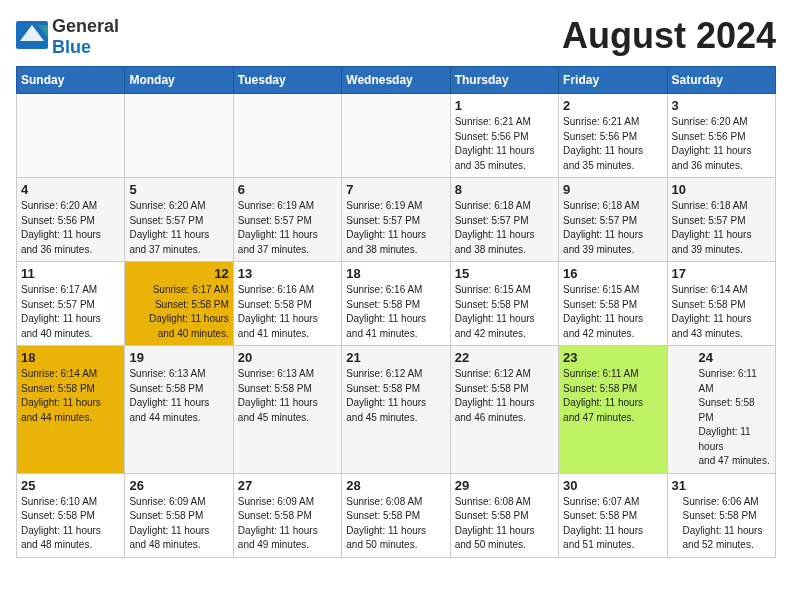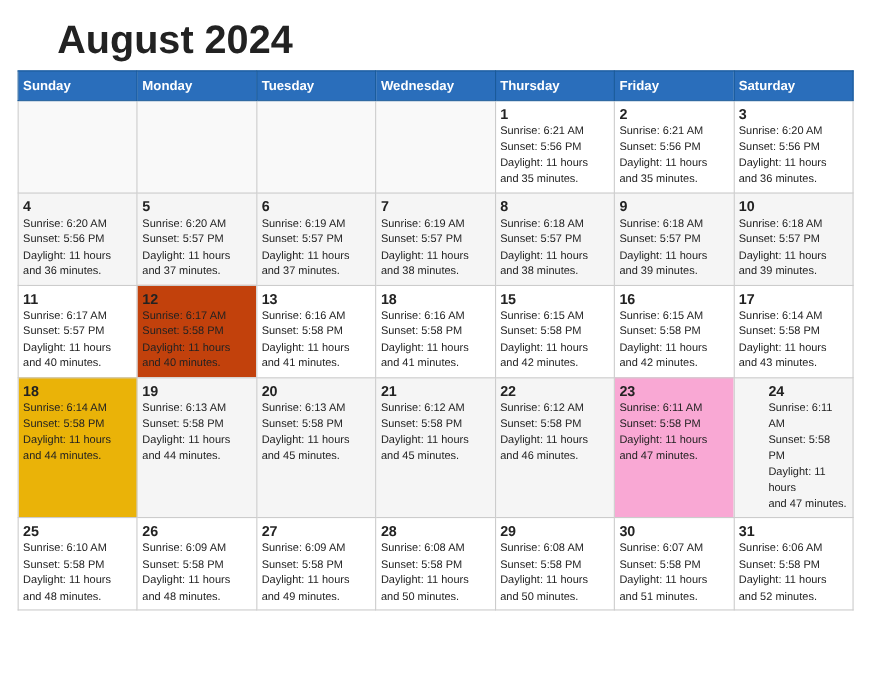--- a/index.html
+++ b/index.html
@@ -71,20 +71,33 @@
     .cell-content {
       font-size: 10px;
       line-height: 1.45;
       color: #222;
     }
   </style>
 </head>
 <body>
 
 <div class="header-area">
+  <div class="logo">
+    <div>
+      <svg width="32" height="28" viewBox="0 0 32 28">
+        <rect x="0" y="0" width="32" height="28" rx="2" fill="#1a6fba"></rect>
+        <polygon points="16,4 28,20 4,20" fill="white" opacity="0.9"></polygon>
+        <polygon points="22,4 32,16 32,4" fill="#2a9d8f" opacity="0.85"></polygon>
+      </svg>
+    </div>
+    <div>
+      <span style="font-size:18px;font-weight:bold;color:#333;">General</span><br>
+      <span style="font-size:18px;font-weight:bold;color:#1a6fba;">Blue</span>
+    </div>
+  </div>
   <div class="title-area">
     <div class="month-title">August 2024</div>
   </div>
 </div>
 
 <table>
   <thead>
     <tr>
     <th>Sunday</th>
         <th>Monday</th>
@@ -175,21 +188,21 @@
         </td>
       </tr>
       <tr>
         <td style="background: rgb(255, 255, 255);">
           <span class="day-number">11</span>
           <div class="cell-content" style="white-space: pre-line;">Sunrise: 6:17 AM
 Sunset: 5:57 PM
 Daylight: 11 hours
 and 40 minutes.</div>
         </td>
-        <td style="background: #c2410c;">
+        <td style="background: #eab308; text-align: right;">
           <span class="day-number">12</span>
           <div class="cell-content" style="white-space: pre-line;">Sunrise: 6:17 AM
 Sunset: 5:58 PM
 Daylight: 11 hours
 and 40 minutes.</div>
         </td>
         <td style="background: rgb(255, 255, 255); margin-left: 48px;">
           <span class="day-number">13</span>
           <div class="cell-content" style="white-space: pre-line;">Sunrise: 6:16 AM
 Sunset: 5:58 PM
@@ -254,21 +267,21 @@
 Daylight: 11 hours
 and 45 minutes.</div>
         </td>
         <td style="background: rgb(245, 245, 245);">
           <span class="day-number">22</span>
           <div class="cell-content" style="white-space: pre-line;">Sunrise: 6:12 AM
 Sunset: 5:58 PM
 Daylight: 11 hours
 and 46 minutes.</div>
         </td>
-        <td style="background: #f9a8d4;">
+        <td style="background: #bef264;">
           <span class="day-number">23</span>
           <div class="cell-content" style="white-space: pre-line;">Sunrise: 6:11 AM
 Sunset: 5:58 PM
 Daylight: 11 hours
 and 47 minutes.</div>
         </td>
         <td style="background: rgb(245, 245, 245); padding-left: 31px;">
           <span class="day-number">24</span>
           <div class="cell-content" style="white-space: pre-line;">Sunrise: 6:11 AM
 Sunset: 5:58 PM
@@ -314,20 +327,20 @@
         </td>
         <td style="background: rgb(255, 255, 255);">
           <span class="day-number">30</span>
           <div class="cell-content" style="white-space: pre-line;">Sunrise: 6:07 AM
 Sunset: 5:58 PM
 Daylight: 11 hours
 and 51 minutes.</div>
         </td>
         <td style="background: rgb(255, 255, 255);">
           <span class="day-number">31</span>
-          <div class="cell-content" style="white-space: pre-line;">Sunrise: 6:06 AM
+          <div class="cell-content" style="white-space: pre-line; margin-left: 11px;">Sunrise: 6:06 AM
 Sunset: 5:58 PM
 Daylight: 11 hours
 and 52 minutes.</div>
         </td>
       </tr>
     </tbody>
 </table>
 
 </body></html>

